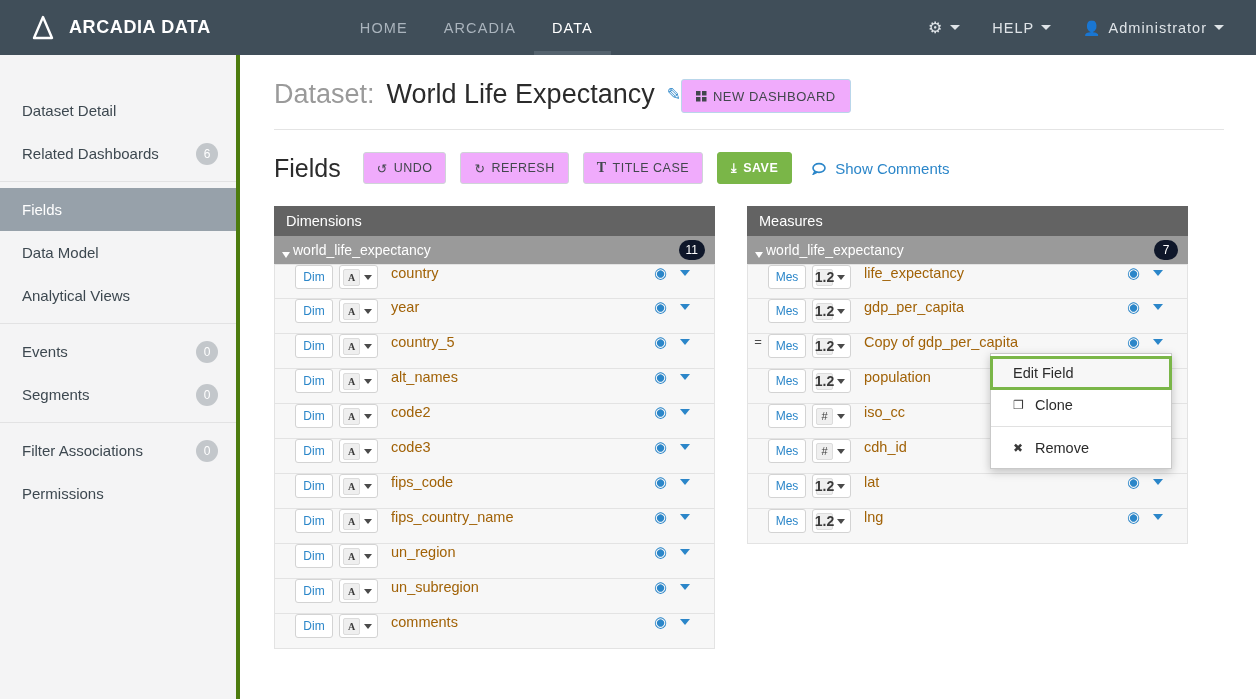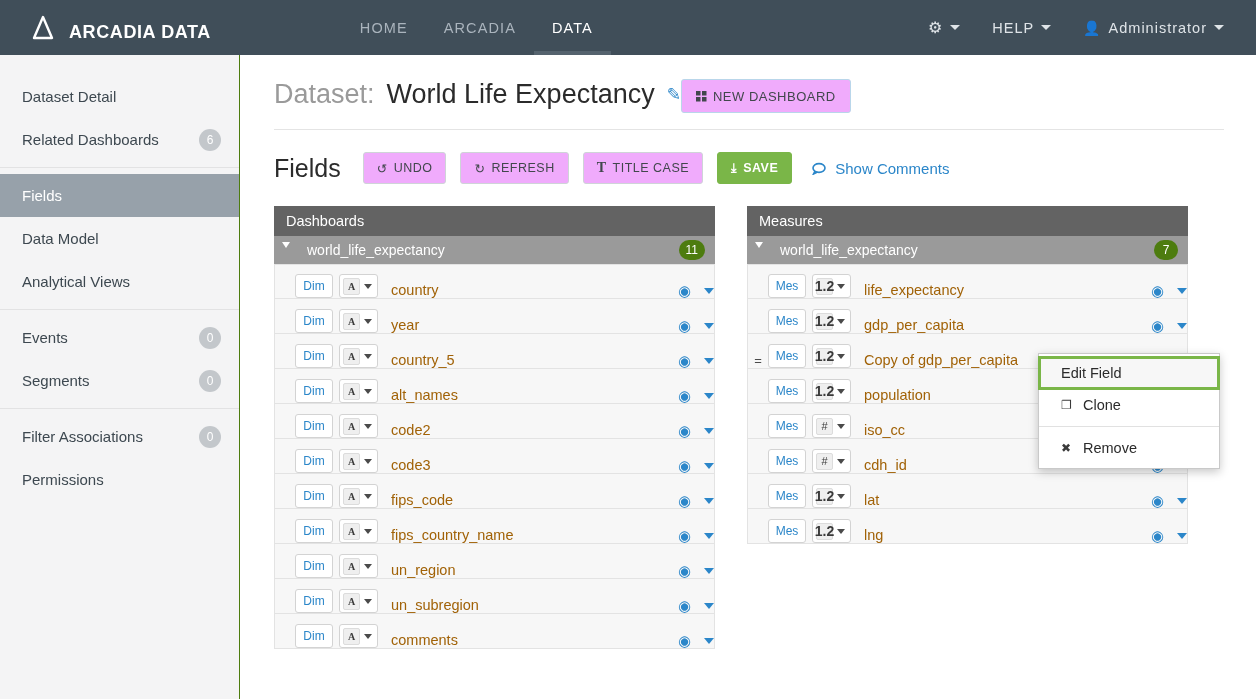--- a/index.html
+++ b/index.html
@@ -13,21 +13,21 @@
   
   .topbar {
     height: 55px;
     background: #404e59;
     display: flex;
     align-items: center;
     position: relative;
     color: #ffffff;
   }
   .brand {
-    display: flex; align-items: flex-end;
+    display: flex; align-items: center;
     margin-left: 28px;
     gap: 11px;
   }
   .brand-logo { width: 30px; height: 30px; display: block; }
   .brand-text {
     font-size: 18px; font-weight: bold; letter-spacing: 0.6px;
     color: #ffffff;
   }
   .mainnav { display: flex; align-items: center; height: 55px; margin-left: 131px; }
   .mainnav .navitem {
@@ -62,22 +62,22 @@
   .gear-ico { font-size: 16px; line-height: 1; }
   .user-ico { font-size: 14px; line-height: 1; }
 
   
   .shell { display: flex; height: 644px; }
 
   
   .sidebar {
     width: 240px; min-width: 240px;
     background: #f4f4f5;
-    border-right: 1px solid #4d7c0f;
-    padding-top: 14px;
+    border-right: 4px solid #4d7c0f;
+    padding-top: 28px;
   }
   .side-group { border-bottom: 1px solid #e2e2e3; padding: 6px 0; }
   .side-group:last-child { border-bottom: none; }
   .side-item {
     height: 43px;
     display: flex; align-items: center;
     padding: 0 18px 0 22px;
     font-size: 15px; color: #3d4850;
     cursor: pointer;
     justify-content: space-between;
@@ -144,40 +144,40 @@
     background: #636363; color: #ffffff;
     font-size: 14.5px; padding: 8px 12px; height: 30px;
     display: flex; align-items: center;
   }
   .panel-sub {
     background: #9a9a9a; color: #ffffff;
     height: 28px; display: flex; align-items: center;
     padding: 0 10px 0 8px; font-size: 14px;
     justify-content: space-between; cursor: pointer;
   }
-  .panel-sub-left { display: flex; align-items: flex-start; gap: 17px; }
+  .panel-sub-left { display: flex; align-items: flex-end; gap: 3px; }
   .tri-down {
     width: 0; height: 0;
     border-left: 4.5px solid transparent;
     border-right: 4.5px solid transparent;
     border-top: 6px solid #ffffff;
   }
   .sub-count {
     min-width: 24px; height: 20px; border-radius: 10px;
-    background: #4d7c0f; color: #ffffff; font-size: 12px;
+    background: #0f172a; color: #ffffff; font-size: 12px;
     display: flex; align-items: center; justify-content: center; padding: 0 7px;
   }
 
   .field-row {
-    display: flex; align-items: flex-end;
+    display: flex; align-items: flex-start;
     height: 35px;
     border: 1px solid #e3e3e3;
     border-top: none;
     background: #f7f7f7;
-    padding: 0 0 0 4px;
+    padding: 0 24px 0 4px;
     position: relative;
   }
   .field-row:first-of-type { border-top: 1px solid #e3e3e3; }
   .eq-sign {
     width: 12px; font-size: 13px; color: #4b4b4b; text-align: center;
     flex: 0 0 12px;
   }
   .eq-spacer { flex: 0 0 12px; }
   .tag-btn {
     border: 1px solid #d3d3d3; background: #ffffff;
@@ -218,21 +218,21 @@
     width: 0; height: 0;
     border-left: 5px solid transparent;
     border-right: 5px solid transparent;
     border-top: 6px solid #2b86c9;
     cursor: pointer;
   }
 
   
   .ctx-menu {
     position: absolute;
-    left: 798px; top: 298px;
+    left: 750px; top: 298px;
     width: 182px;
     background: #ffffff;
     border: 1px solid #c9c9c9;
     box-shadow: 0 3px 9px rgba(0,0,0,0.22);
     z-index: 50;
     padding: 5px 0;
   }
   .ctx-item {
     display: flex; align-items: center; gap: 8px;
     height: 30px; padding: 0 12px 0 22px;
@@ -364,21 +364,21 @@
           <ellipse cx="7" cy="6" rx="6" ry="4.4" fill="none" stroke="#2b86c9" stroke-width="1.6"></ellipse>
           <path d="M3 9 L1.5 12 L5.5 10" fill="none" stroke="#2b86c9" stroke-width="1.6"></path>
         </svg>
         <span>Show Comments</span>
       </span>
     </div>
 
     <div class="panels">
 
       <div class="panel">
-        <div class="panel-head">Dashboards</div>
+        <div class="panel-head">Dimensions</div>
         <div class="panel-sub">
           <span class="panel-sub-left">
             <span class="tri-down"></span>
             <span>world_life_expectancy</span>
           </span>
           <span class="sub-count">11</span>
         </div>
         <div id="dim-rows">
             <div class="field-row">
               <span class="eq-spacer"></span>

